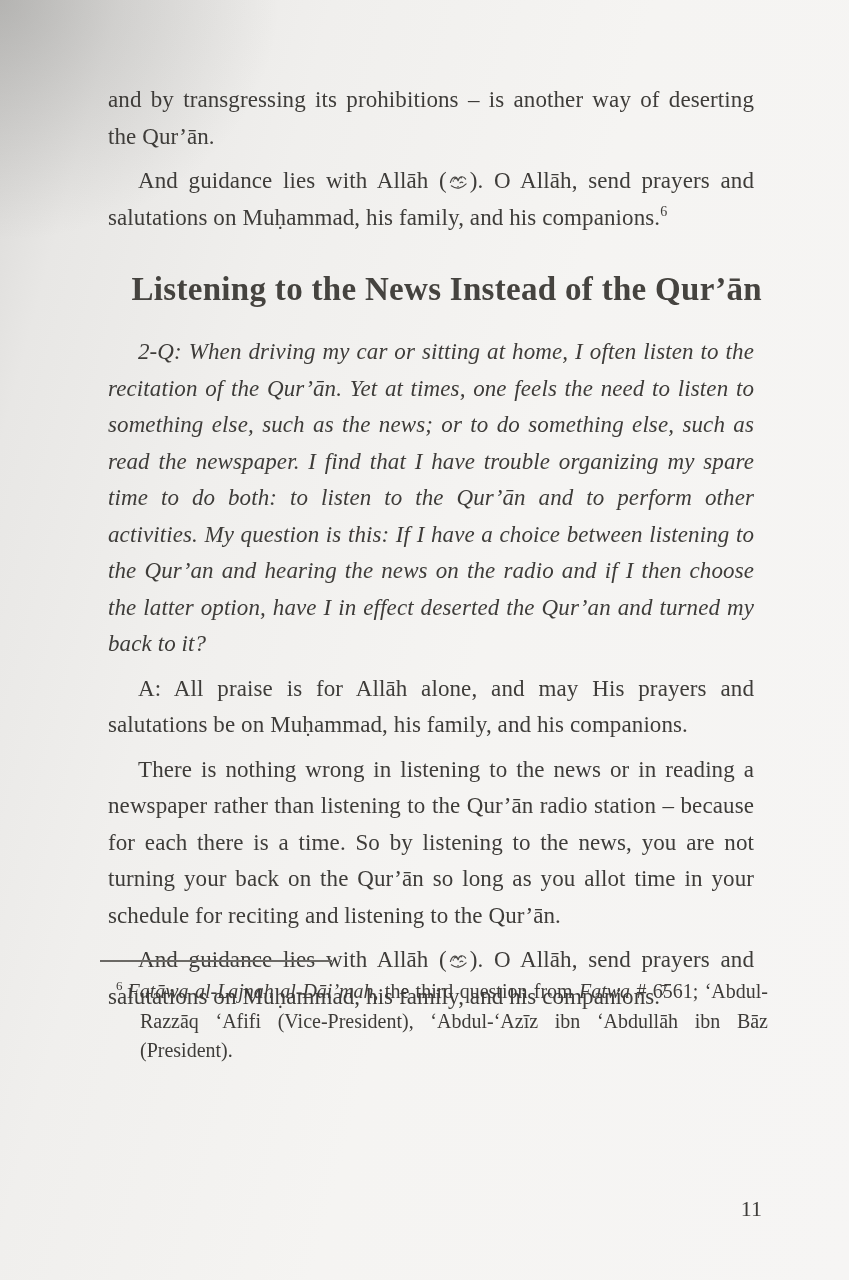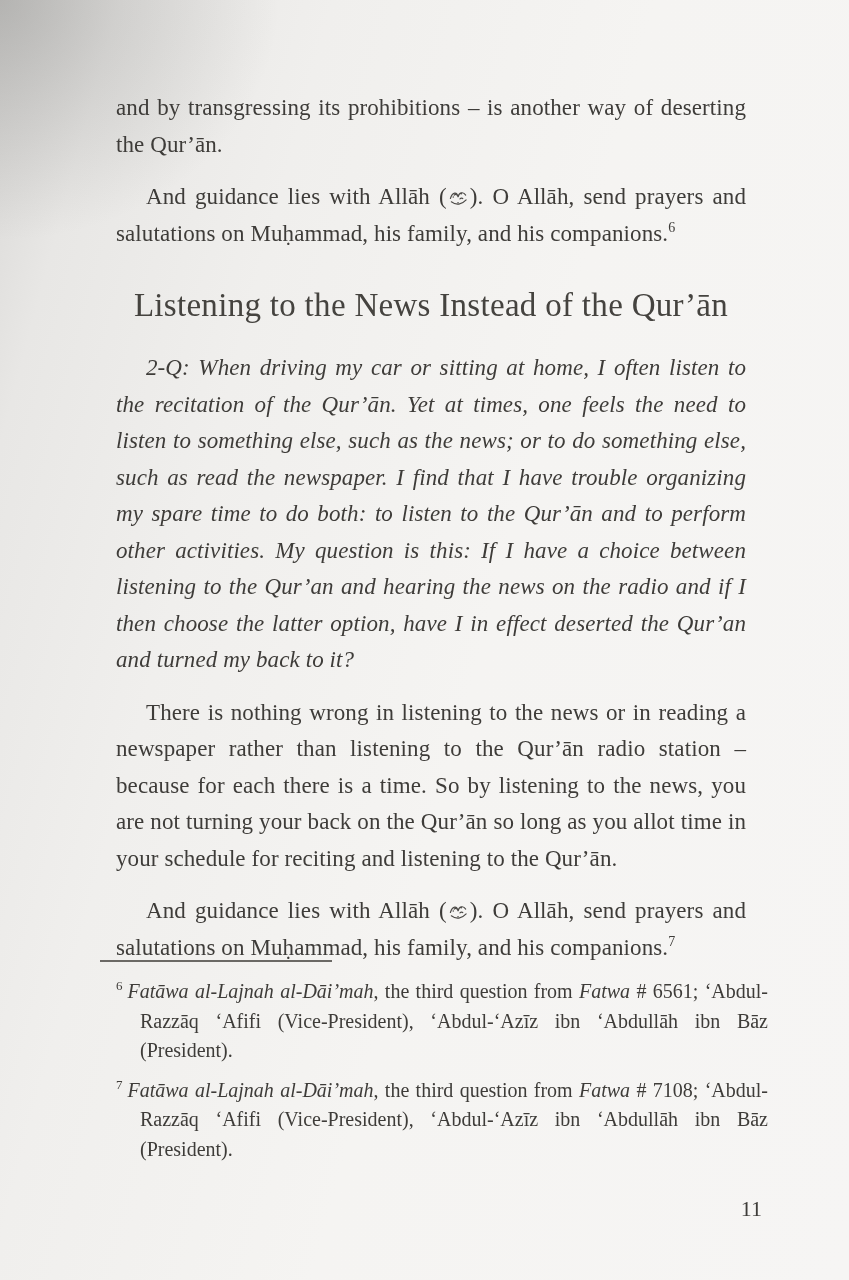--- a/index.html
+++ b/index.html
@@ -11,34 +11,34 @@
     font-family:"Liberation Serif","DejaVu Serif",serif;
     color:#3e3c39;
     background:
       radial-gradient(ellipse 430px 370px at 0% 0%, rgba(105,105,103,0.32), rgba(105,105,103,0) 65%),
       linear-gradient(105deg, #d8d7d5 0%, #e8e7e5 10%, #f0efed 28%, #f5f4f2 55%, #f6f5f4 100%);
   }
   .text-col {
     position:absolute; left:100px; top:74px; width:662px;
   }
   .body {
-    margin:16px;
+    margin:8px;
     font-size:23px;
     line-height:36.5px;
     text-align:justify;
     letter-spacing:0.1px;
   }
   .indent { text-indent:30px; }
   .heading {
     font-size:33px;
-    font-weight:normal;
+    font-weight:bold;
     color:#45433f;
     margin:35px 0 26px 0;
     letter-spacing:0.3px;
-    text-align:center;
+    text-align:right;
   }
   .question { font-style:italic; }
   .fn-ref { font-size:14px; line-height:0; }
   .honorific {
     display:inline-block;
     width:21px; height:21px;
     vertical-align:-4px;
     padding:0 1px;
   }
   .honorific svg { display:block; }
@@ -86,20 +86,21 @@
               <circle cx="5.5" cy="10.5" r="0.8"></circle>
               <circle cx="14" cy="7" r="0.8"></circle>
               <circle cx="10.5" cy="16.5" r="0.8"></circle>
             </g>
           </svg></span><span>). O Allāh, send prayers and salutations on Muḥammad, his family, and his companions.</span><sup class="fn-ref">6</sup></p>
 
     <h1 class="heading">Listening to the News Instead of the Qur’ān</h1>
 
     <p class="body question indent">2-Q: When driving my car or sitting at home, I often listen to the recitation of the Qur’ān. Yet at times, one feels the need to listen to something else, such as the news; or to do something else, such as read the newspaper. I find that I have trouble organizing my spare time to do both: to listen to the Qur’ān and to perform other activities. My question is this: If I have a choice between listening to the Qur’an and hearing the news on the radio and if I then choose the latter option, have I in effect deserted the Qur’an and turned my back to it?</p>
 
+    <p class="body indent">A: All praise is for Allāh alone, and may His prayers and salutations be on Muḥammad, his family, and his companions.</p>
 
     <p class="body indent">There is nothing wrong in listening to the news or in reading a newspaper rather than listening to the Qur’ān radio station – because for each there is a time. So by listening to the news, you are not turning your back on the Qur’ān so long as you allot time in your schedule for reciting and listening to the Qur’ān.</p>
 
     <p class="body indent"><span>And guidance lies with Allāh (</span><span class="honorific"><svg viewBox="0 0 22 22" width="21" height="21">
             <g fill="none" stroke="#4a4845" stroke-width="1.2" stroke-linecap="round">
               <path d="M2.5,12 C5,4.5 9.5,5 10.5,10.5 C11.5,5.5 16,4.5 18.5,8.5"></path>
               <path d="M3.5,15.5 C8.5,19.5 14.5,18.5 19,13.5"></path>
               <path d="M6.5,8.5 C7.5,7.5 8.5,7.5 9,8.2"></path>
               <path d="M12.5,12.5 C13.5,11.5 15,11.5 15.5,12.2"></path>
             </g>
@@ -110,18 +111,17 @@
             </g>
           </svg></span><span>). O Allāh, send prayers and salutations on Muḥammad, his family, and his companions.</span><sup class="fn-ref">7</sup></p>
 
   </div>
 
   <div class="footnotes">
     <div class="fn-rule"></div>
 
     <p class="footnote"><sup class="fn-marker">6</sup><i>Fatāwa al-Lajnah al-Dāi’mah</i><span>, the third question from </span><i>Fatwa</i><span> # 6561; ‘Abdul-Razzāq ‘Afifi (Vice-President), ‘Abdul-‘Azīz ibn ‘Abdullāh ibn Bāz (President).</span></p>
 
-    <p class="footnote"><sup class="fn-marker">7</sup><i>Fatāwa al-Lajnah al-Dāi’mah</i><span>, the third question from </span><i>Fatwa</i><span> # 7108; ‘Abdul-Razzāq ‘Afifi (Vice-President), ‘Abdul-‘Azīz ibn ‘Abdullāh ibn Bāz (President).</span></p>
   </div>
 
   <div class="page-number">11</div>
 
 </div>
 
 </body></html>

